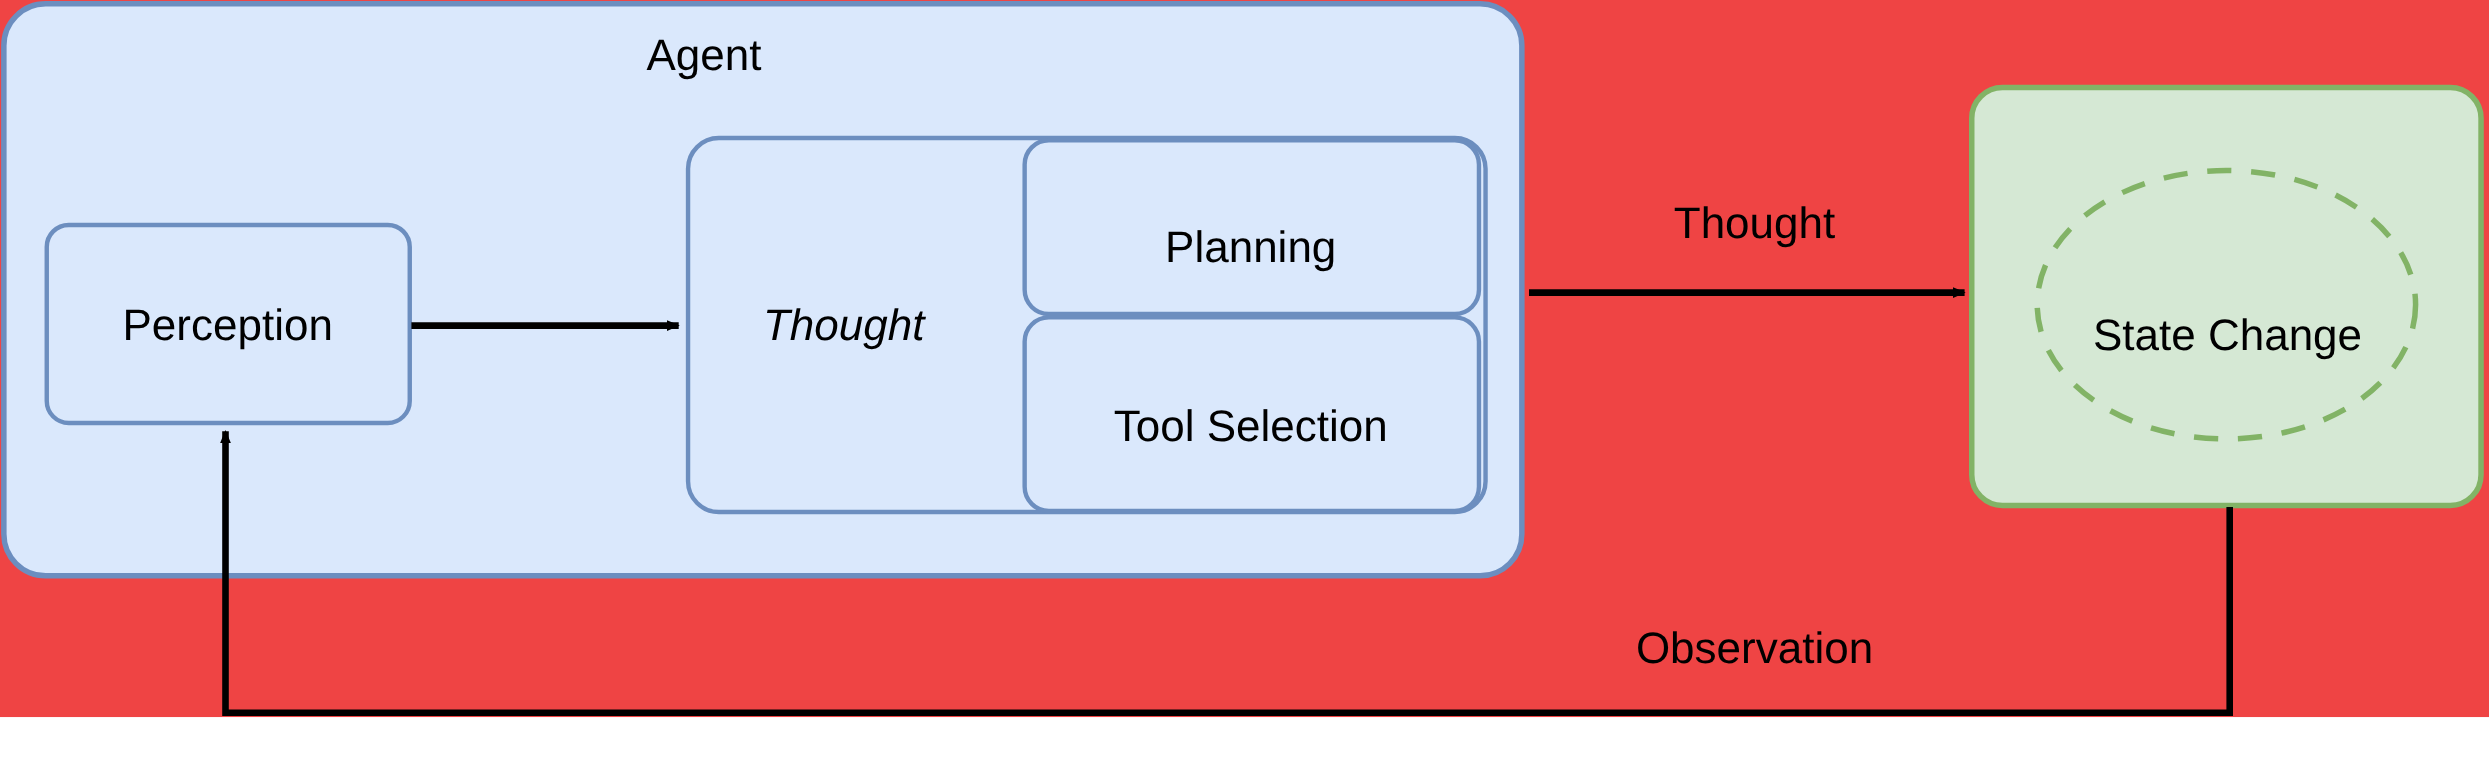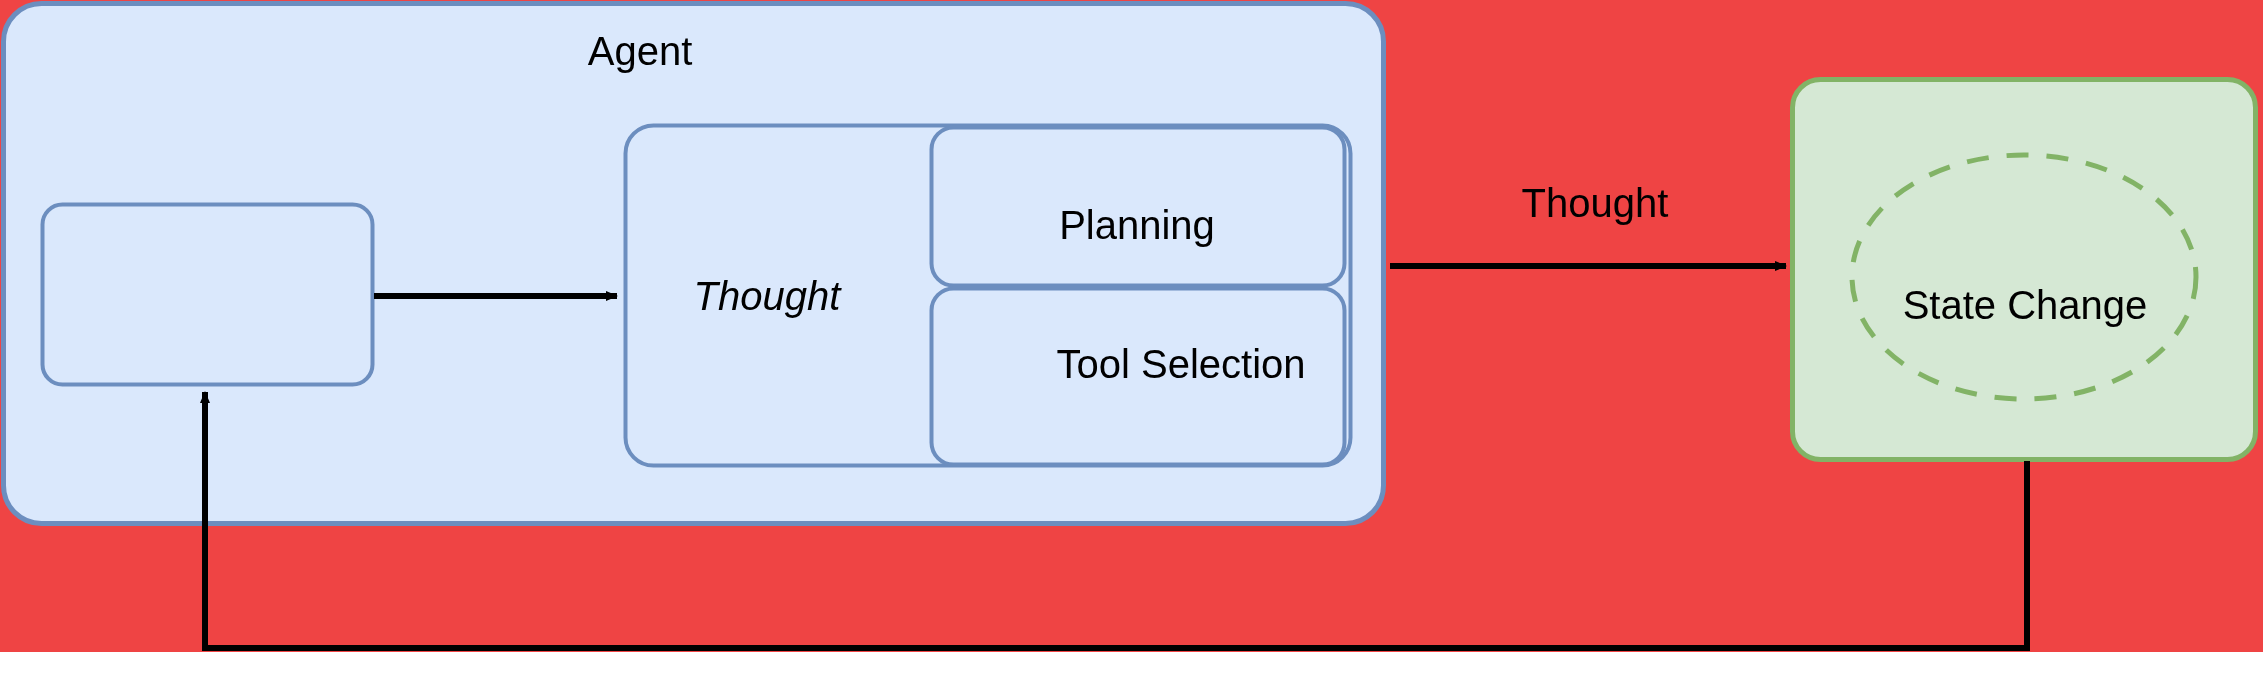--- a/index.html
+++ b/index.html
@@ -72,26 +72,28 @@
 
     <line x1="374" y1="296" x2="617" y2="296" stroke="#000000" stroke-width="6" marker-end="url(#arrowhead)"></line>
 
     <line x1="1390" y1="266" x2="1786" y2="266" stroke="#000000" stroke-width="6" marker-end="url(#arrowhead)"></line>
 
     <path d="M2027,461 L2027,648 L205,648 L205,392" fill="none" stroke="#000000" stroke-width="6" marker-end="url(#arrowhead)"></path>
   </svg>
 
   <div class="node-label ctr" style="left:640px; top:51px;">Agent</div>
 
+  <div class="node-label ctr" style="left:207px; top:296px;">Perception</div>
 
   <div class="node-label ctr" style="left:767px; top:296px;font-style:italic;">Thought</div>
 
   <div class="node-label ctr" style="left:1137px; top:203px;margin-top:22px;">Planning</div>
 
-  <div class="node-label ctr" style="left:1137px; top:364px;margin-left:44px;">Tool Selection</div>
+  <div class="node-label ctr" style="left:1137px; top:388px;">Tool Selection</div>
 
 
   <div class="node-label ctr" style="left:2025px; top:305px;">State Change</div>
 
   <div class="edge-label ctr" style="left:1595px; top:203px;">Thought</div>
 
+  <div class="edge-label ctr" style="left:1595px; top:590px;">Observation</div>
 
 </div>
 
 </body></html>

